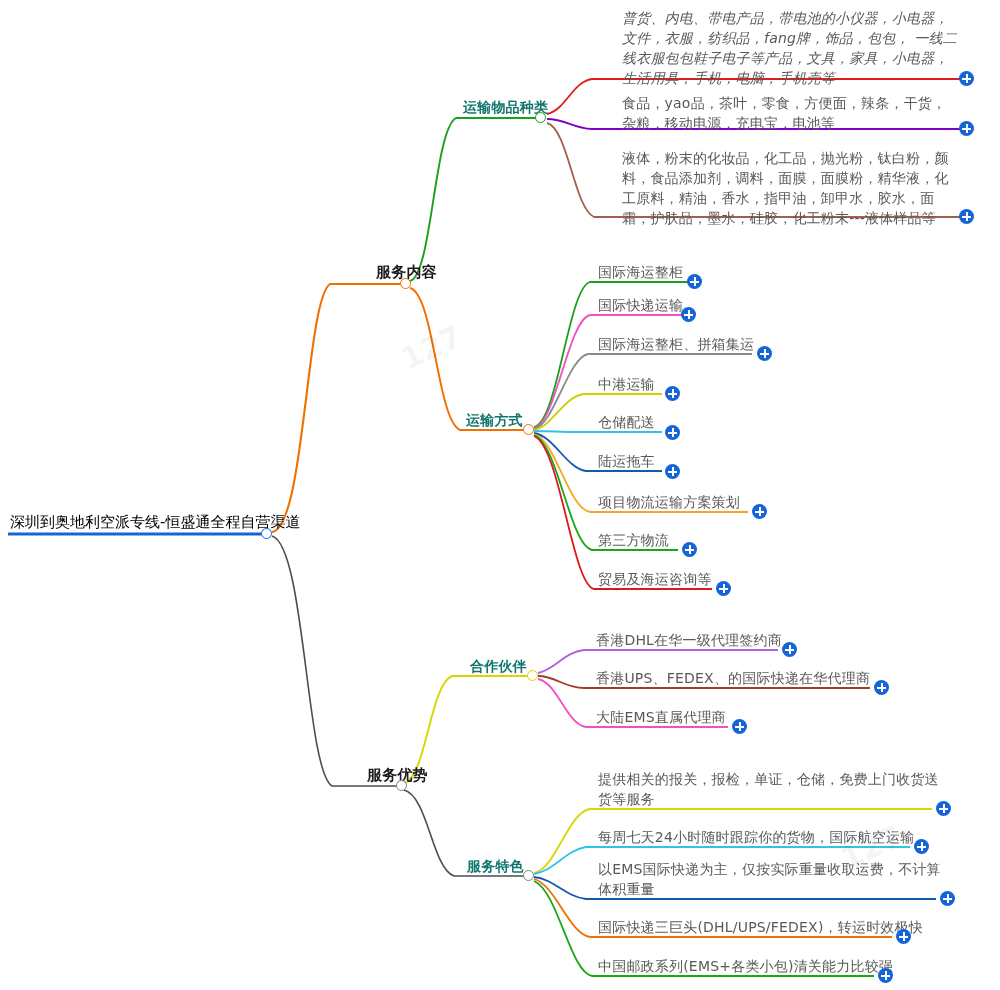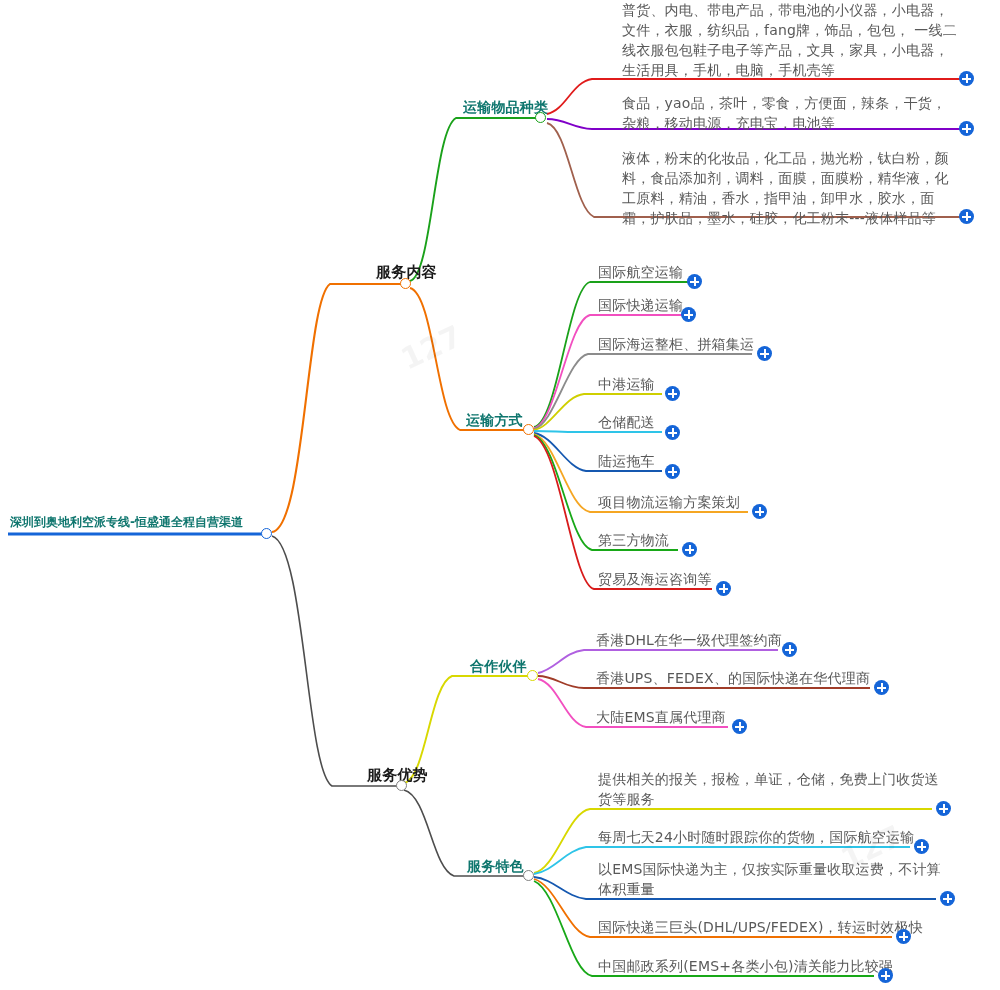--- a/index.html
+++ b/index.html
@@ -11,23 +11,23 @@
   svg.edges{position:absolute;left:0;top:0;width:1000px;height:990px;pointer-events:none;}
   .node{
     position:absolute;
     white-space:pre-line;
     line-height:20px;
     color:#4d4d4d;
     font-size:14px;
     letter-spacing:0.2px;
   }
   .node.root{
-    color:#0f766e;
-    font-weight:bold;
-    font-size:12px;
+    color:#000000;
+    font-weight:normal;
+    font-size:15px;
     letter-spacing:0px;
   }
   .node.lvl1{
     color:#1a1a1a;
     font-weight:bold;
     font-size:15px;
   }
   .node.lvl2{
     color:#0f766e;
     font-weight:bold;
@@ -123,30 +123,30 @@
 
   <div class="node lvl2" style="left:466px;top:410px;">运输方式</div>
   <div class="dot" style="left:523px;top:424px;border-color:#f07000;"></div>
 
   <div class="node lvl2" style="left:470px;top:656px;">合作伙伴</div>
   <div class="dot" style="left:527px;top:670px;border-color:#d8d800;"></div>
 
   <div class="node lvl2" style="left:467px;top:856px;">服务特色</div>
   <div class="dot" style="left:523px;top:870px;border-color:#808080;"></div>
 
-  <div class="node leaf" style="left:622px;top:0;width:338px;">普货、内电、带电产品，带电池的小仪器，小电器，文件，衣服，纺织品，fang牌，饰品，包包， 一线二线衣服包包鞋子电子等产品，文具，家具，小电器，生活用具，手机，电脑，手机壳等</div>
+  <div class="node leaf" style="left:622px;top:8px;width:338px;font-style:italic;">普货、内电、带电产品，带电池的小仪器，小电器，文件，衣服，纺织品，fang牌，饰品，包包， 一线二线衣服包包鞋子电子等产品，文具，家具，小电器，生活用具，手机，电脑，手机壳等</div>
   <div class="plus" style="left:959px;top:71px;"></div>
 
   <div class="node leaf" style="left:622px;top:93px;width:338px;">食品，yao品，茶叶，零食，方便面，辣条，干货，杂粮，移动电源，充电宝，电池等</div>
   <div class="plus" style="left:959px;top:121px;"></div>
 
   <div class="node leaf" style="left:622px;top:148px;width:338px;">液体，粉末的化妆品，化工品，抛光粉，钛白粉，颜料，食品添加剂，调料，面膜，面膜粉，精华液，化工原料，精油，香水，指甲油，卸甲水，胶水，面霜，护肤品，墨水，硅胶，化工粉末---液体样品等</div>
   <div class="plus" style="left:959px;top:209px;"></div>
 
-  <div class="node leaf" style="left:598px;top:262px;">国际航空运输</div>
+  <div class="node leaf" style="left:598px;top:262px;">国际海运整柜</div>
   <div class="plus" style="left:687px;top:274px;"></div>
 
   <div class="node leaf" style="left:598px;top:295px;">国际快递运输</div>
   <div class="plus" style="left:681px;top:307px;"></div>
 
   <div class="node leaf" style="left:598px;top:334px;">国际海运整柜、拼箱集运</div>
   <div class="plus" style="left:757px;top:346px;"></div>
 
   <div class="node leaf" style="left:598px;top:374px;">中港运输</div>
   <div class="plus" style="left:665px;top:386px;"></div>

